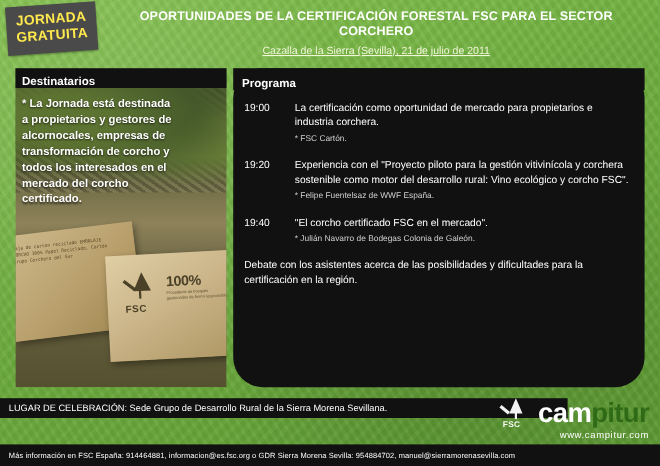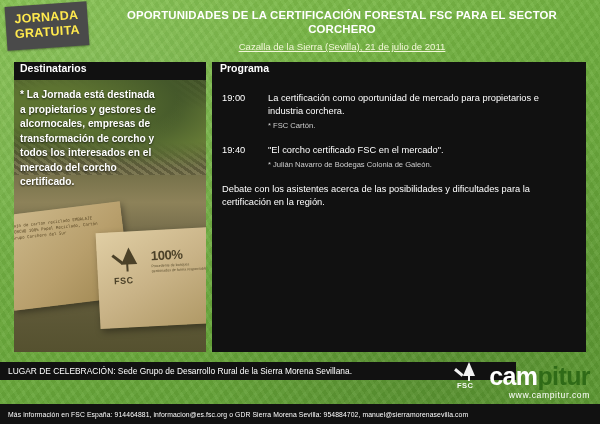--- a/index.html
+++ b/index.html
@@ -67,21 +67,21 @@
   }
 
   
   #left-col {
     position: absolute; left: 14px; top: 62px;
     width: 192px; height: 290px;
   }
   .panel-title-bar {
     background: #111111;
     height: 18px;
-    display: flex; align-items: flex-start;
+    display: flex; align-items: flex-end;
     padding-left: 6px;
   }
   .panel-title-bar span {
     color: #ffffff; font-size: 10.5px; font-weight: bold;
   }
   #left-body {
     position: relative;
     width: 192px; height: 272px;
     margin-top: 0;
     overflow: hidden;
@@ -175,20 +175,21 @@
     font-weight: bold;
     text-shadow: 0 1px 2px rgba(0,0,0,.75);
   }
   #left-text .star { color: #ffffff; }
 
   
   #right-col {
     position: absolute; left: 212px; top: 62px;
     width: 374px; height: 290px;
     background: #111111;
+    border-radius: 27px;
   }
   #right-col .panel-title-bar { background: #111; height: 20px; padding-left: 8px; }
   #prog-list {
     padding: 10px 10px 0 10px;
   }
   .prog-row {
     display: flex;
     margin-bottom: 13px;
   }
   .prog-time {
@@ -323,20 +324,27 @@
     <div id="prog-list">
 
       <div class="prog-row">
         <div class="prog-time">19:00</div>
         <div class="prog-body">
           <div class="prog-desc">La certificación como oportunidad de mercado para propietarios e industria corchera.</div>
           <div class="prog-speaker">* FSC Cartón.</div>
         </div>
       </div>
 
+      <div class="prog-row">
+        <div class="prog-time">19:20</div>
+        <div class="prog-body">
+          <div class="prog-desc">Experiencia con el "Proyecto piloto para la gestión vitivinícola y corchera sostenible como motor del desarrollo rural: Vino ecológico y corcho FSC".</div>
+          <div class="prog-speaker">* Felipe Fuentelsaz de WWF España.</div>
+        </div>
+      </div>
 
       <div class="prog-row">
         <div class="prog-time">19:40</div>
         <div class="prog-body">
           <div class="prog-desc">"El corcho certificado FSC en el mercado".</div>
           <div class="prog-speaker">* Julián Navarro de Bodegas Colonia de Galeón.</div>
         </div>
       </div>
 
       <div class="prog-row">

